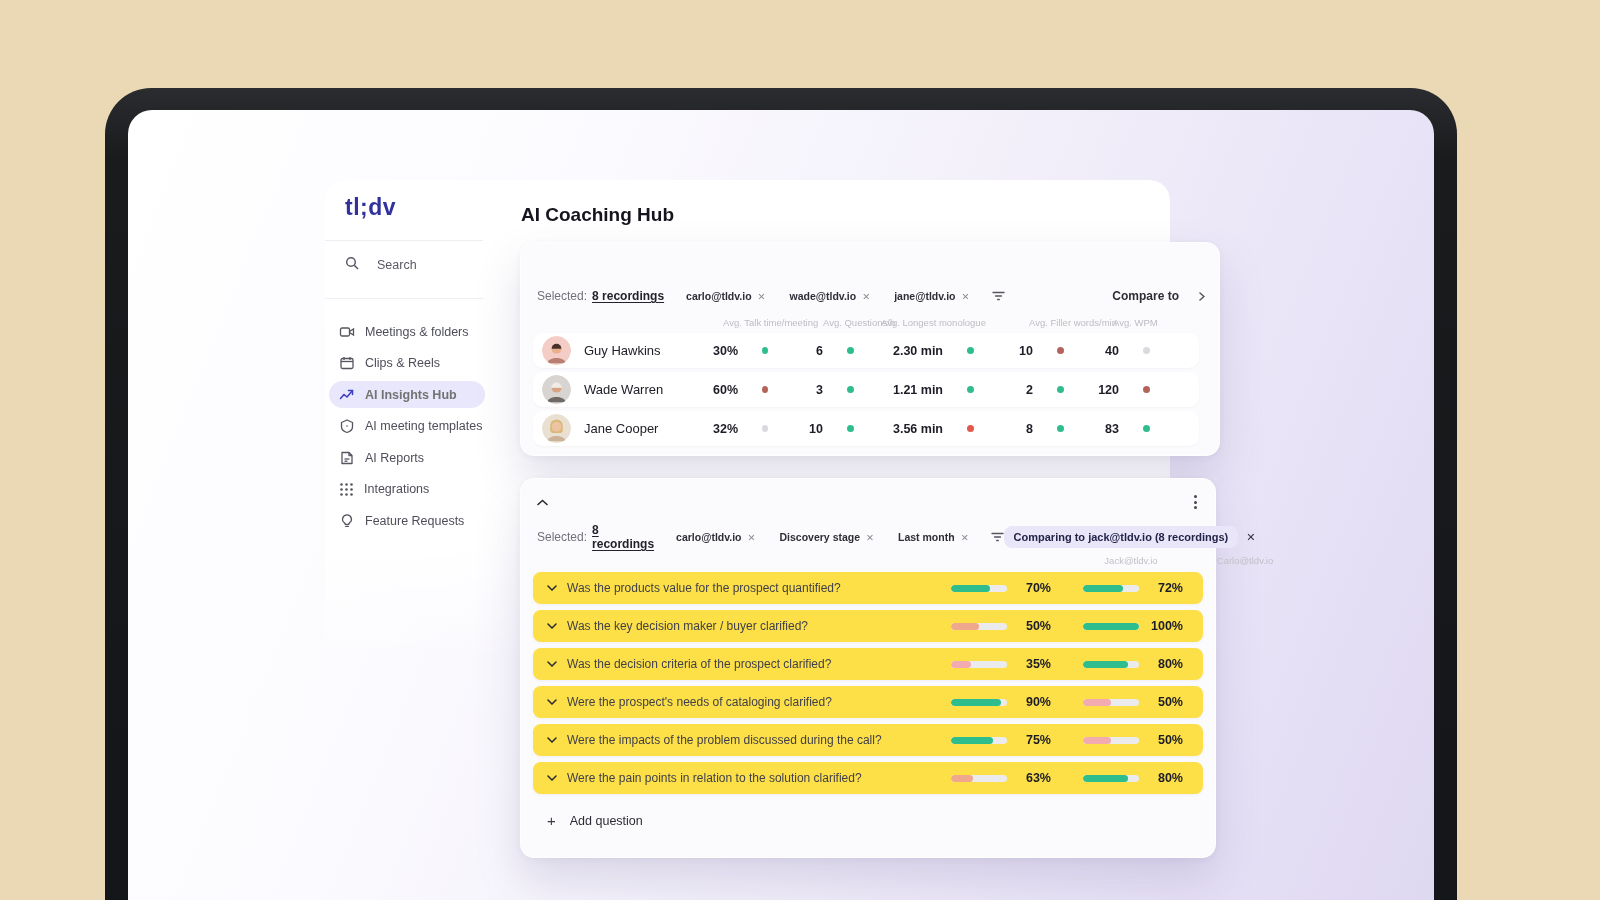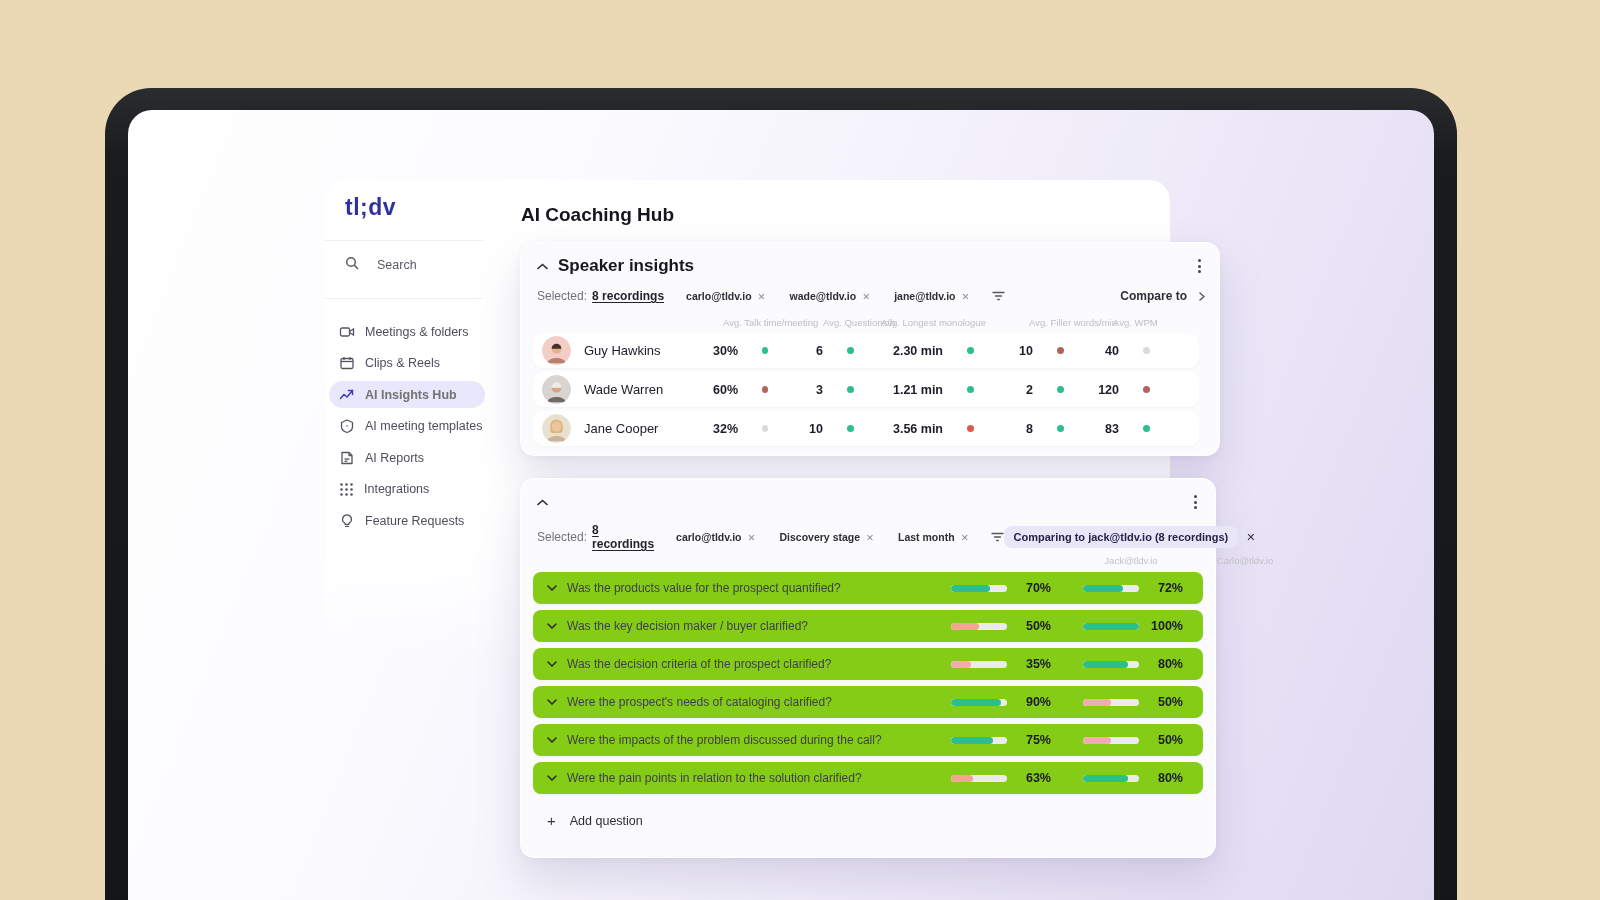--- a/index.html
+++ b/index.html
@@ -52,21 +52,21 @@
 
   .filter-row { position:absolute; left:16px; right:14px; display:flex; align-items:center; font-size:12px; color:#71717c; }
   .card-speaker .filter-row { top:46px; }
   .card-playbook .filter-row { top:44px; }
   .sel-count { font-weight:600; color:#23232d; text-decoration:underline; text-underline-offset:2px; margin-left:5px; cursor:pointer; }
   .chips { display:flex; align-items:center; margin-left:22px; gap:24px; }
   .chip { display:flex; align-items:center; gap:6px; font-size:10.5px; font-weight:bold; color:#2e2e38; cursor:pointer; white-space:nowrap; }
   .chip .x, .x-icon { font-size:9.5px; color:#8b8b96; font-weight:400; cursor:pointer; }
   .funnel { margin-left:22px; cursor:pointer; display:flex; }
 
-  .compare-btn { margin-left:auto; display:flex; align-items:center; gap:12px; font-size:12px; font-weight:600; color:#2e2e38; cursor:pointer; }
+  .compare-btn { margin-left:auto; display:flex; align-items:center; gap:20px; font-size:12px; font-weight:600; color:#2e2e38; cursor:pointer; }
 
   .comparing-wrap { margin-left:auto; display:flex; align-items:center; gap:8px; }
   .comparing-pill { background:#e9e6fa; border-radius:8px; padding:5px 10px; font-size:11px; font-weight:bold; color:#232347; cursor:pointer; white-space:nowrap; }
 
   
   .sp-colhead { position:absolute; left:12px; top:74px; right:20px; height:12px; font-size:9.5px; color:#bcbcc4; }
   .sp-colhead span { position:absolute; white-space:nowrap; }
   .sp-rows { position:absolute; left:12px; top:90px; right:20px; }
   .sp-row { display:grid; grid-template-columns:180px 55px 86px 120px 90px 86px; align-items:center;
             background:#fff; border-radius:10px; height:35px; margin-bottom:4px;
@@ -75,21 +75,21 @@
   .avatar { width:29px; height:29px; border-radius:50%; overflow:hidden; flex:0 0 auto; }
   .sp-name { font-size:13px; font-weight:500; color:#20202a; }
   .sp-val { display:flex; align-items:center; justify-content:flex-end; gap:24px; }
   .sp-val b { font-size:12.5px; font-weight:600; color:#1d1d27; }
   .dot { width:7px; height:7px; border-radius:50%; }
 
   
   .pb-colhead { position:absolute; left:12px; top:76px; right:20px; height:12px; font-size:9.5px; color:#c0c0c8; }
   .pb-colhead span { position:absolute; white-space:nowrap; }
   .pb-rows { position:absolute; left:12px; top:93px; right:12px; }
-  .pb-row { display:flex; align-items:center; background:#84cc16; border-radius:8px; height:32px; margin-bottom:6px;
+  .pb-row { display:flex; align-items:center; background:#fde047; border-radius:8px; height:32px; margin-bottom:6px;
             padding:0 20px 0 14px; box-shadow:0 1px 3px rgba(30,30,60,.05); cursor:pointer; }
   .pb-q { font-size:12px; color:#3f3f4a; margin-left:10px; white-space:nowrap; }
   .pb-bars { margin-left:auto; display:flex; gap:32px; }
   .bar-cell { display:flex; align-items:center; width:100px; }
   .bar-track { width:56px; height:7px; border-radius:4px; background:#ebebee; overflow:hidden; }
   .bar-fill { height:100%; border-radius:4px; }
   .bar-pct { margin-left:auto; font-size:12.5px; font-weight:600; color:#1c1c26; }
 
   .add-q { position:absolute; left:26px; bottom:28px; display:flex; align-items:center; gap:14px;
            font-size:12.5px; font-weight:500; color:#2c2c36; cursor:pointer; }
@@ -193,33 +193,20 @@
                 </svg>
               </span>
               <span>Feature Requests</span>
             </div>
           </div>
       </div>
 
       <div class="hub-title">AI Coaching Hub</div>
 
       <div class="card card-speaker">
-        <div class="card-head">
-          <span class="chev">
-            <svg width="11" height="7" viewBox="0 0 11 7" fill="none" stroke="#2a2a34" stroke-width="1.6" stroke-linecap="round">
-                <polyline points="1,5.5 5.5,1.5 10,5.5"></polyline>
-              </svg>
-          </span>
-          <span class="card-title">Speaker insights</span>
-          <span class="kebab">
-              <i></i>
-              <i></i>
-              <i></i>
-            </span>
-        </div>
         <div class="filter-row">
           <span>Selected:</span>
           <span class="sel-count">8 recordings</span>
           <span class="chips" id="sp-chips">
               <span class="chip">
                 <span>carlo@tldv.io</span>
                 <span class="x">✕</span>
               </span>
               <span class="chip">
                 <span>wade@tldv.io</span>

